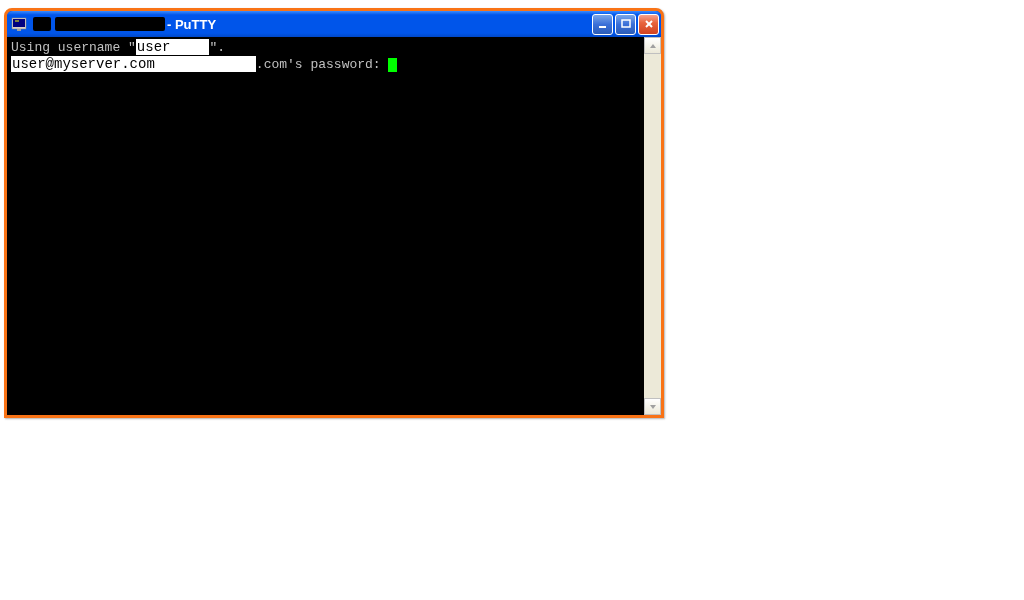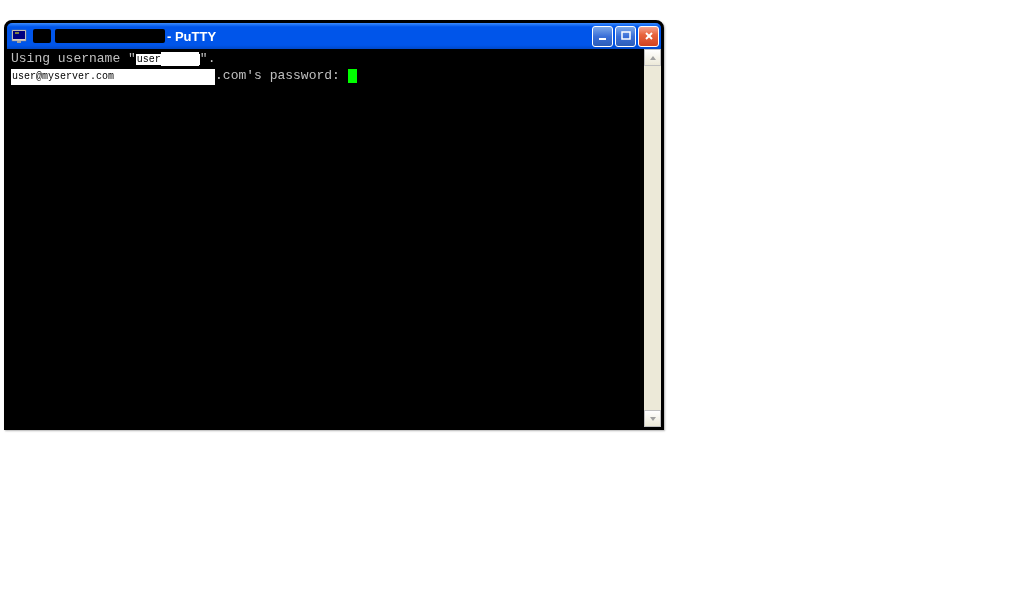--- a/index.html
+++ b/index.html
@@ -10,24 +10,24 @@
     body {
       background: #ffffff;
       font-family: "Courier New", monospace;
       width: 1024px;
       height: 600px;
       overflow: hidden;
     }
     .window {
       position: absolute;
       left: 4px;
-      top: 20px;
+      top: 8px;
       width: 660px;
       height: 410px;
-      border: 3px solid #000000;
+      border: 3px solid #f97316;
       border-radius: 8px 8px 0 0;
       background: #0055ea;
       box-shadow: 1px 1px 2px rgba(0,0,0,0.3);
     }
     .titlebar {
       height: 26px;
       background: linear-gradient(to bottom, #3b8cff 0%, #0055ea 15%, #0055ea 85%, #0048c8 100%);
       border-radius: 6px 6px 0 0;
       display: flex;
       align-items: center;
@@ -119,21 +119,21 @@
     .redaction-inline {
       background: #ffffff;
       color: #000000;
       display: inline-block;
       height: 14px;
       vertical-align: middle;
     }
     .redaction-black-on-white {
       background: #ffffff;
       color: #000000;
-      font-size: 10px;
+      font-size: 14px;
       padding: 0 1px;
     }
     .cursor-block {
       background: #00ff00;
       display: inline-block;
       width: 9px;
       height: 14px;
       vertical-align: middle;
     }
   </style>

